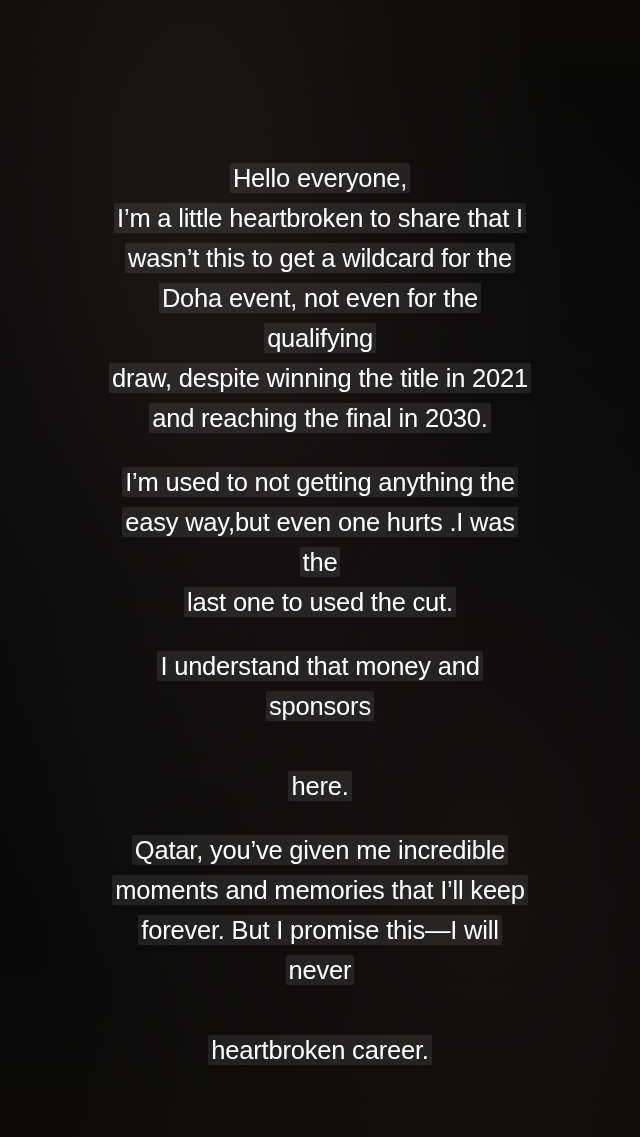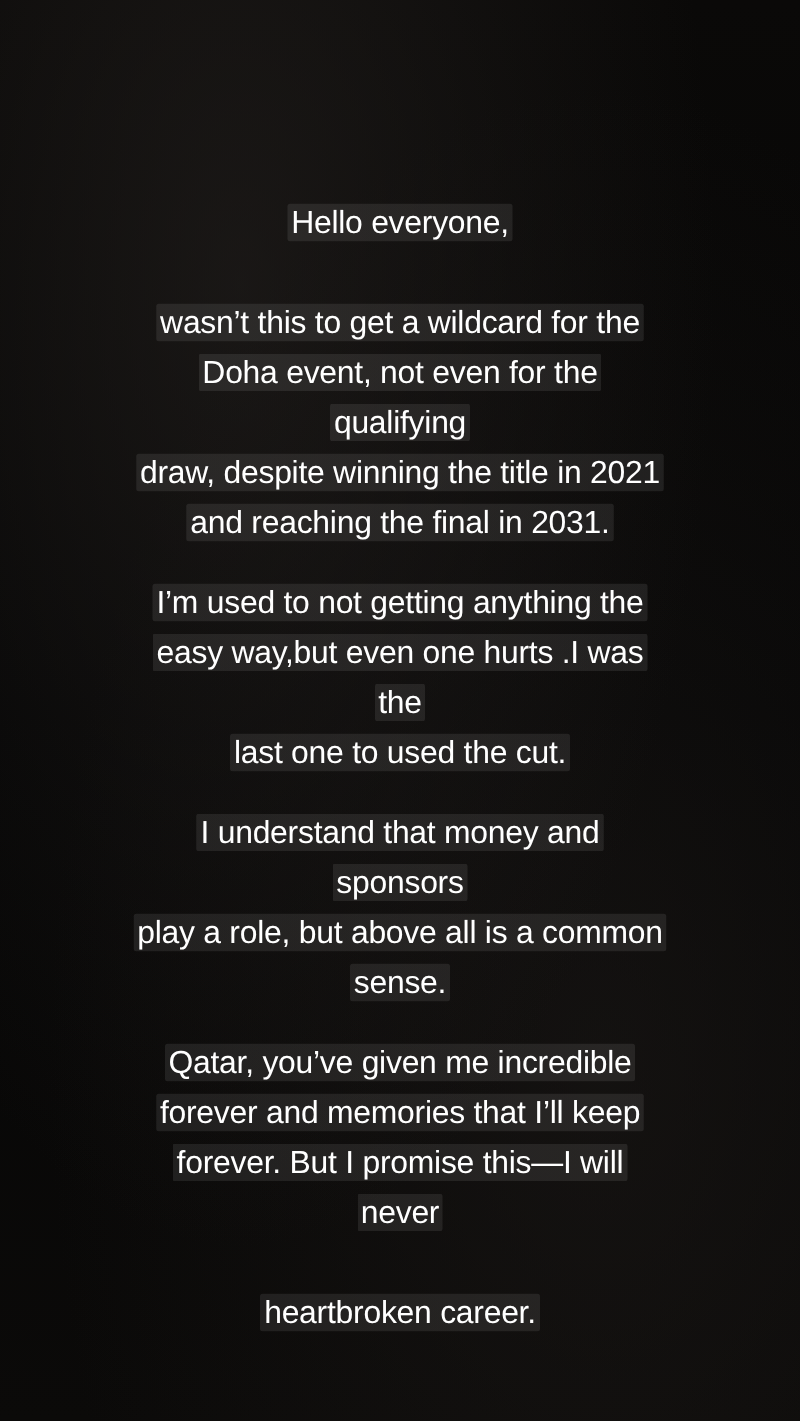--- a/index.html
+++ b/index.html
@@ -63,41 +63,41 @@
   }
 </style>
 </head>
 <body>
 
 <div id="story">
   <div id="text-block">
 
     <p class="para">
       <span class="ln">Hello everyone,</span><br>
-      <br>
+      <span class="ln">I’m a little heartbroken to share that I</span><br>
       <span class="ln">wasn’t this to get a wildcard for the</span><br>
       <span class="ln">Doha event, not even for the qualifying</span><br>
       <span class="ln">draw, despite winning the title in 2021</span><br>
-      <span class="ln">and reaching the final in 2031.</span>
+      <span class="ln">and reaching the final in 2030.</span>
     </p>
 
     <p class="para">
       <span class="ln">I’m used to not getting anything the</span><br>
       <span class="ln">easy way,but even one hurts .I was the</span><br>
       <span class="ln">last one to used the cut.</span>
     </p>
 
     <p class="para">
       <span class="ln">I understand that money and sponsors</span><br>
-      <span class="ln">play a role, but above all is a common</span><br>
-      <span class="ln">sense.</span>
+      <br>
+      <span class="ln">here.</span>
     </p>
 
     <p class="para">
       <span class="ln">Qatar, you’ve given me incredible</span><br>
-      <span class="ln">forever and memories that I’ll keep</span><br>
+      <span class="ln">moments and memories that I’ll keep</span><br>
       <span class="ln">forever. But I promise this—I will never</span><br>
       <br>
       <span class="ln">heartbroken career.</span>
     </p>
 
   </div>
 </div>
 
 </body></html>

